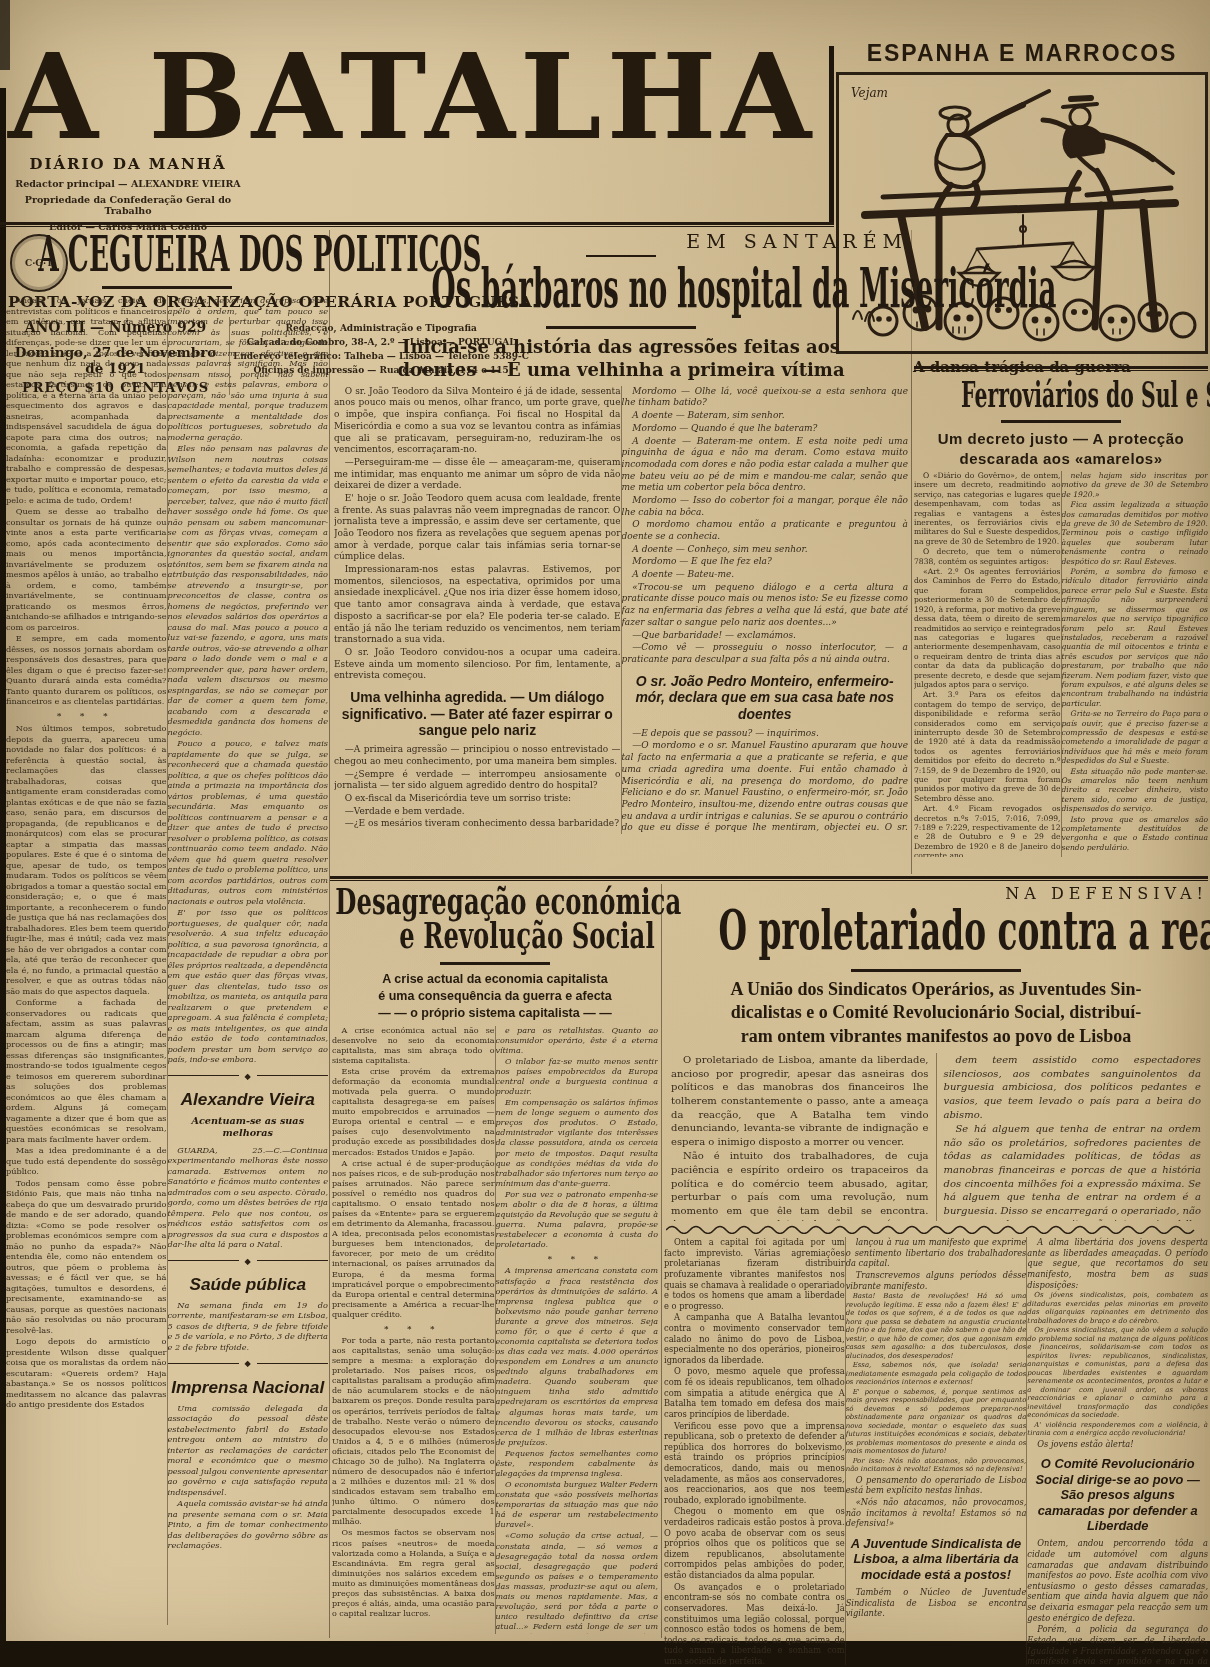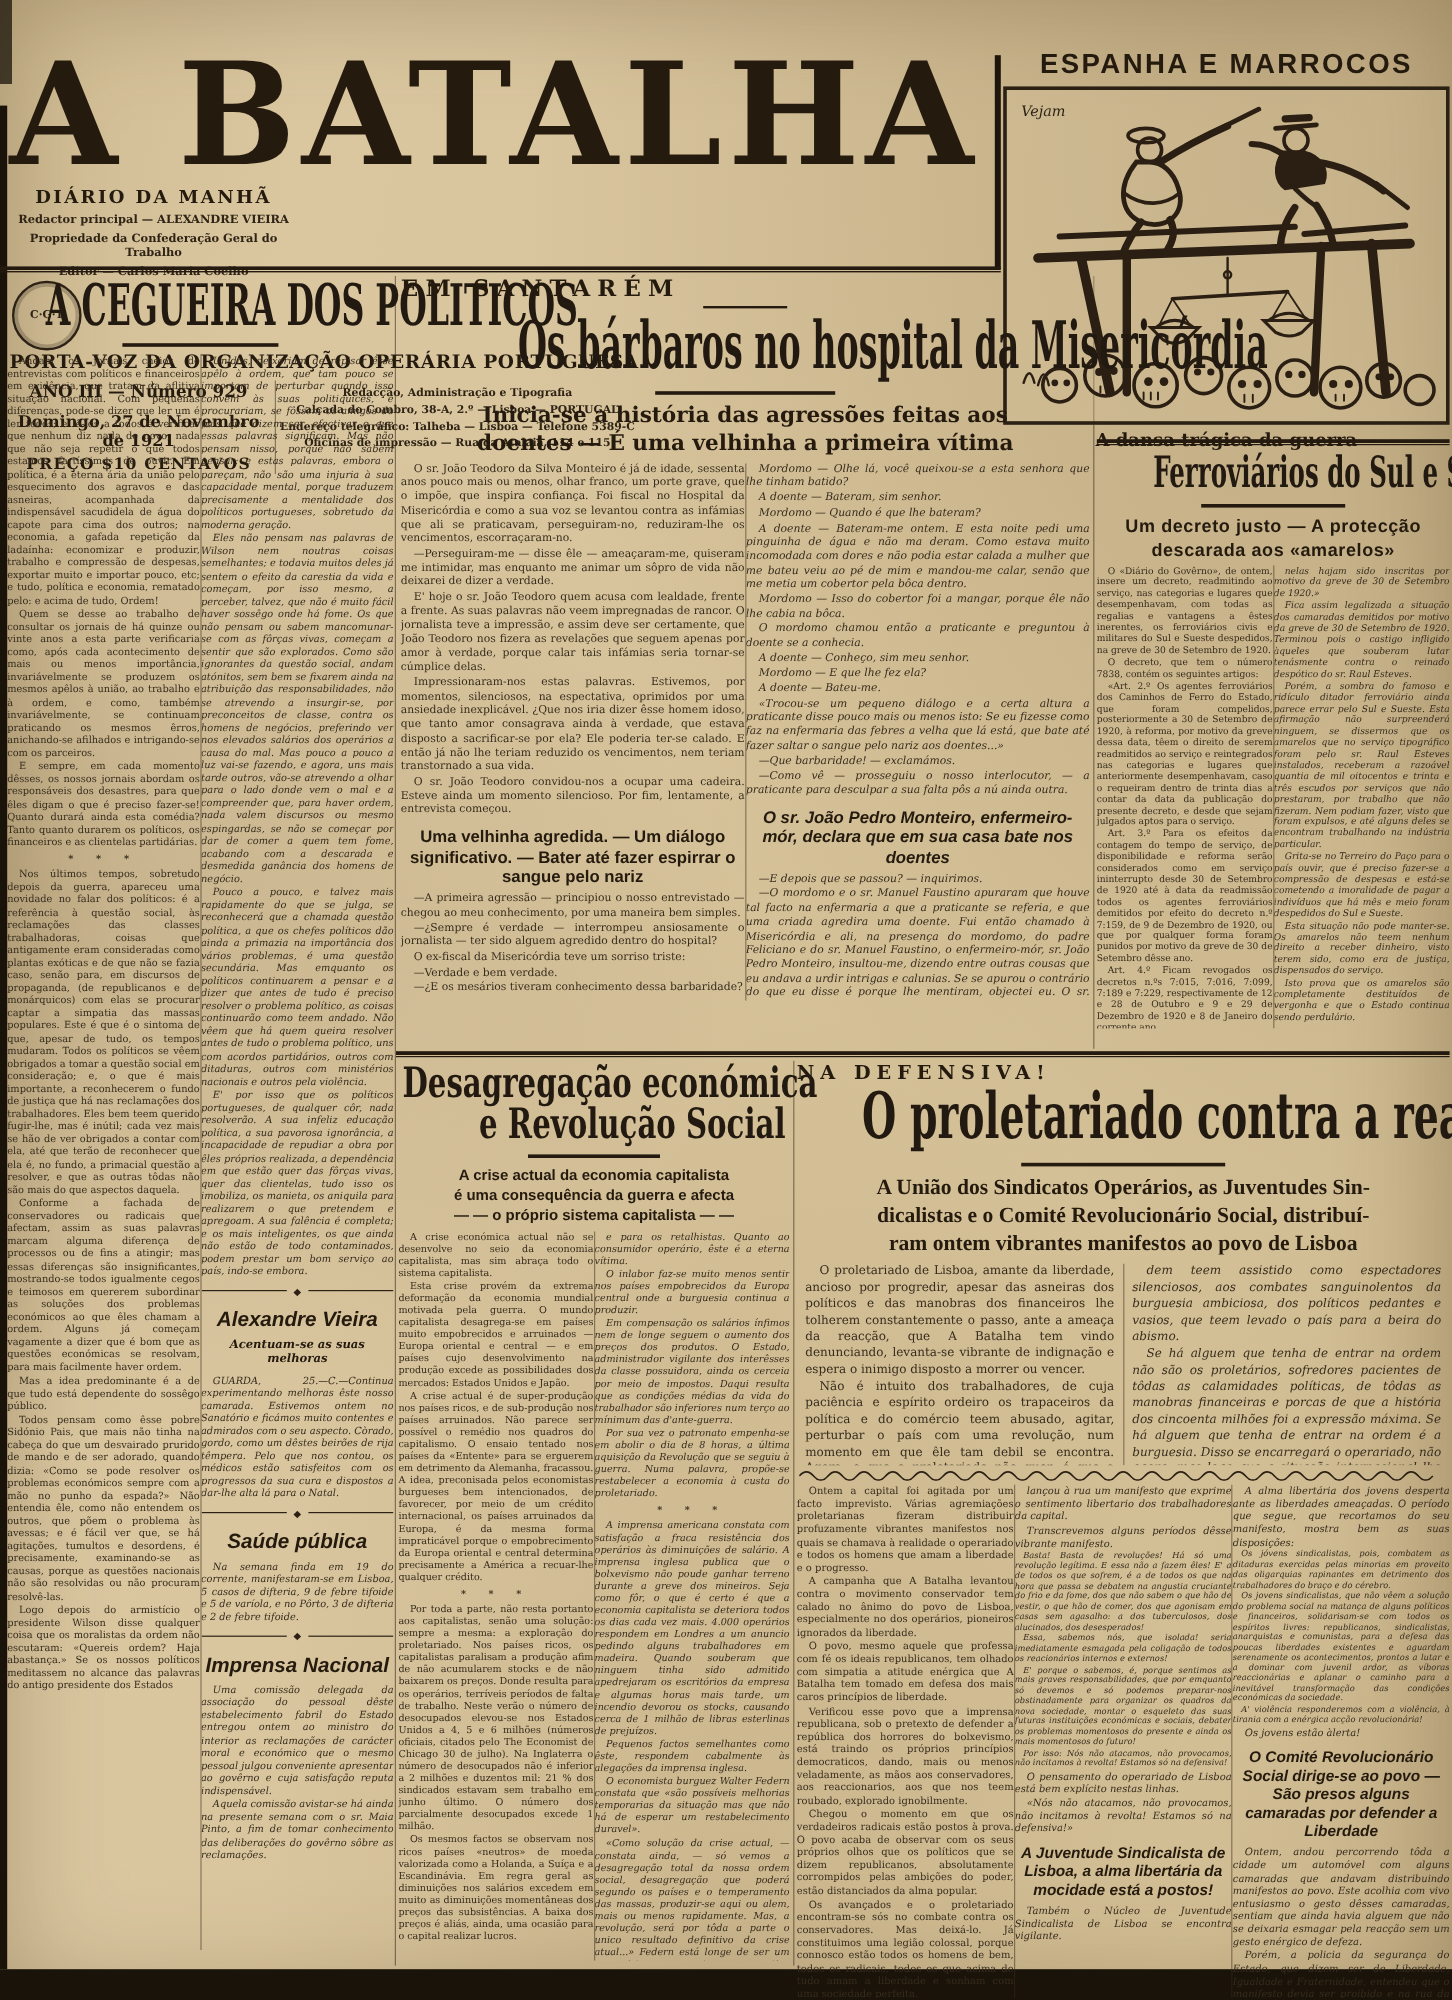--- a/index.html
+++ b/index.html
@@ -39,21 +39,21 @@
   .admin-line{font-size:9px;font-weight:bold;margin-top:4px;color:#2e2315;}
   
   #espanha{left:836px;top:40px;width:372px;height:330px;}
   .esp-kicker{font-family:"Liberation Sans",sans-serif;font-weight:bold;font-size:23px;
     letter-spacing:2px;text-align:center;color:#241a0e;}
   .cartoon-frame{border:3px solid #2a2013;margin-top:5px;background:rgba(215,195,155,.35);}
   .caption{font-weight:bold;font-size:15px;text-align:center;margin-top:4px;color:#241a0e;}
   
   .stretch{display:block;white-space:nowrap;text-align:center;font-weight:bold;
     font-family:"DejaVu Serif",serif;color:#221910;transform-origin:50% 0;line-height:1.05;}
-  .kicker{font-weight:bold;text-align:left;letter-spacing:6px;color:#241a0e;}
+  .kicker{font-weight:normal;text-align:right;letter-spacing:6px;color:#241a0e;}
   .headline-underline{height:3px;background:#241a0f;margin:6px auto 6px;}
   .subtitle{font-weight:bold;text-align:center;color:#241a0e;white-space:pre-line;}
   .cols{display:flex;align-items:stretch;overflow:hidden;}
   .col{flex:1;min-width:0;padding:0 0;overflow:hidden;}
   .col+.col{border-left:1px solid rgba(56,42,24,.5);font-style:italic;}
   .b-p{text-indent:1.2em;text-align:justify;margin:0 0 1px;}
   .b-small{font-size:.84em;line-height:1.22;text-indent:1em;text-align:justify;margin:0 0 1px;}
   .b-h{font-family:"Liberation Sans",sans-serif;font-weight:bold;text-align:center;text-indent:0;
     font-size:1.55em;line-height:1.2;margin:7px 1px 5px;color:#241a0e;}
   .b-h2{font-family:"Liberation Sans",sans-serif;font-weight:bold;text-align:center;text-indent:0;

